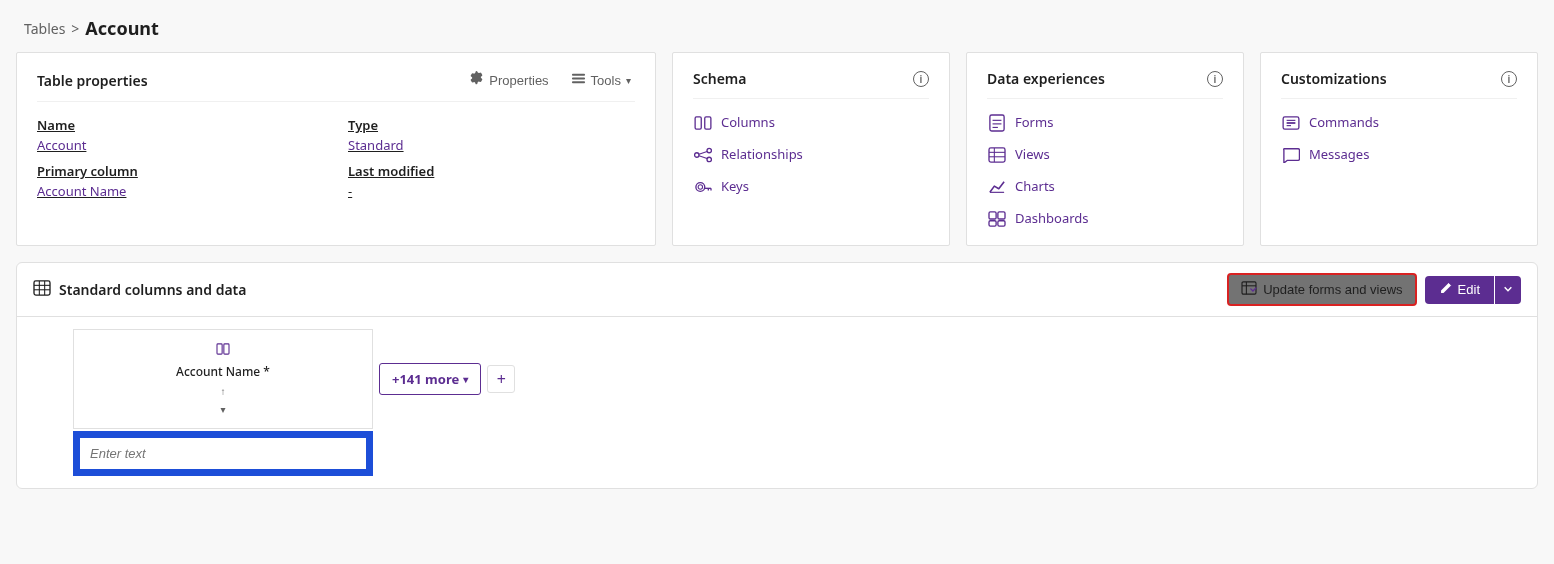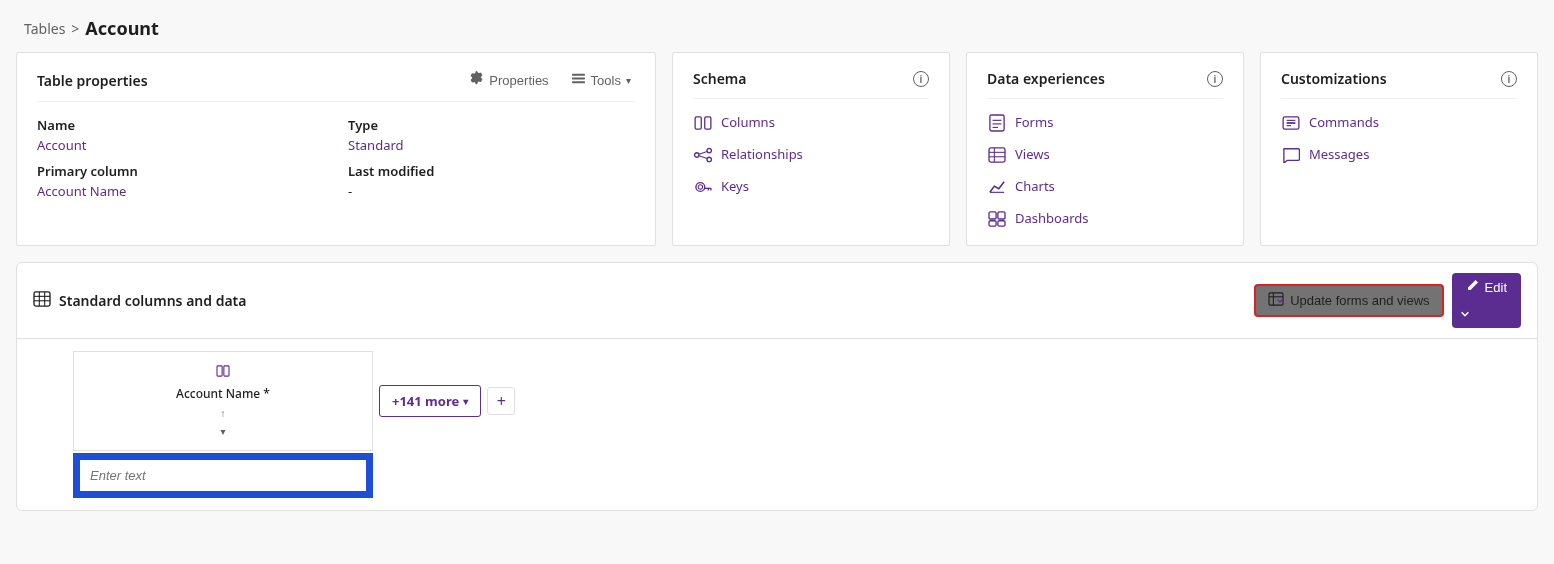--- a/index.html
+++ b/index.html
@@ -90,20 +90,21 @@
       color: #616161;
       font-style: normal;
       font-weight: 600;
       cursor: default;
     }
 
     .table-props-grid {
       display: grid;
       grid-template-columns: 1fr 1fr;
       gap: 8px 24px;
+      text-decoration: underline;
     }
     .prop-label {
       font-weight: 600;
       color: #1f1f1f;
       font-size: 13px;
       margin-bottom: 2px;
     }
     .prop-value {
       color: #5c2d91;
       font-size: 13px;
@@ -182,21 +183,20 @@
       font-size: 13px;
       cursor: pointer;
       font-weight: 500;
     }
 
     .edit-btn-group {
       display: flex;
       align-items: stretch;
       border-radius: 4px;
       overflow: hidden;
-      flex-direction: column;
     }
     .edit-btn-main {
       display: flex;
       align-items: center;
       gap: 6px;
       padding: 6px 14px;
       background: #5c2d91;
       color: #ffffff;
       border: none;
       font-size: 13px;

